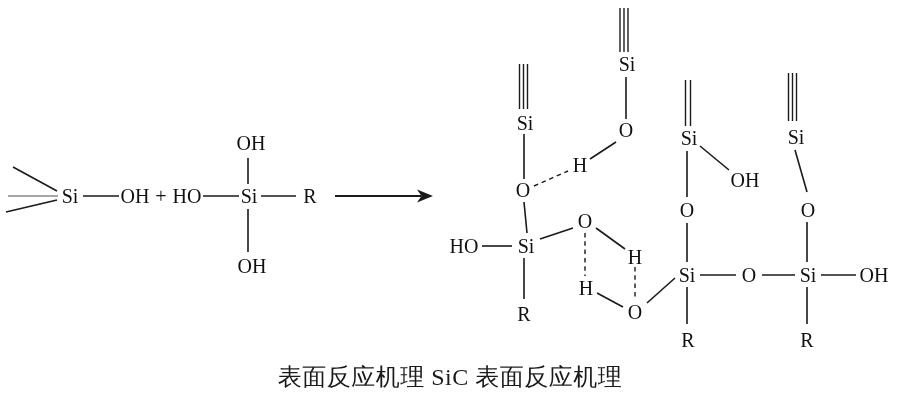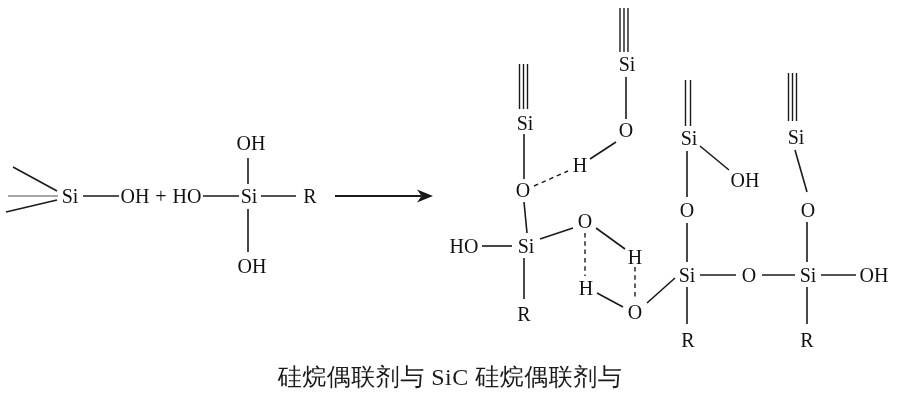--- a/index.html
+++ b/index.html
@@ -110,14 +110,14 @@
         <text x="687" y="281.5" text-anchor="middle" class="atom">Si</text>
         <text x="749" y="281.5" text-anchor="middle" class="atom">O</text>
         <text x="808" y="281.5" text-anchor="middle" class="atom">Si</text>
         <text x="874" y="281.5" text-anchor="middle" class="atom">OH</text>
         <text x="688" y="346.5" text-anchor="middle" class="atom">R</text>
         <text x="807" y="346.5" text-anchor="middle" class="atom">R</text>
         <text x="796" y="143.5" text-anchor="middle" class="atom">Si</text>
         <text x="808" y="216.5" text-anchor="middle" class="atom">O</text>
       </g>
   </svg>
-  <div class="caption">硅烷偶联剂与 SiC 硅烷偶联剂与</div>
+  <div class="caption">表面反应机理 SiC 表面反应机理</div>
 </div>
 
 </body></html>

